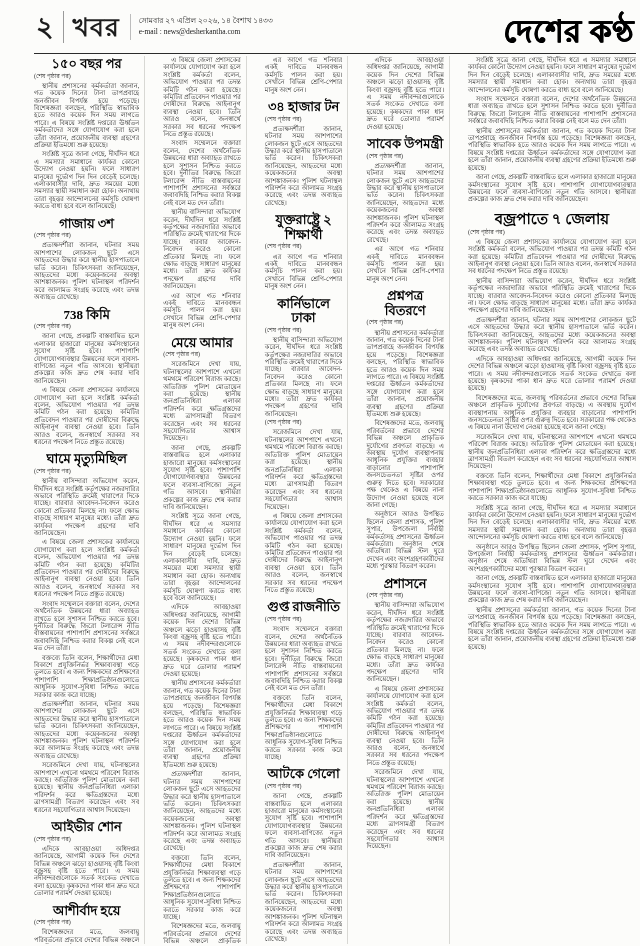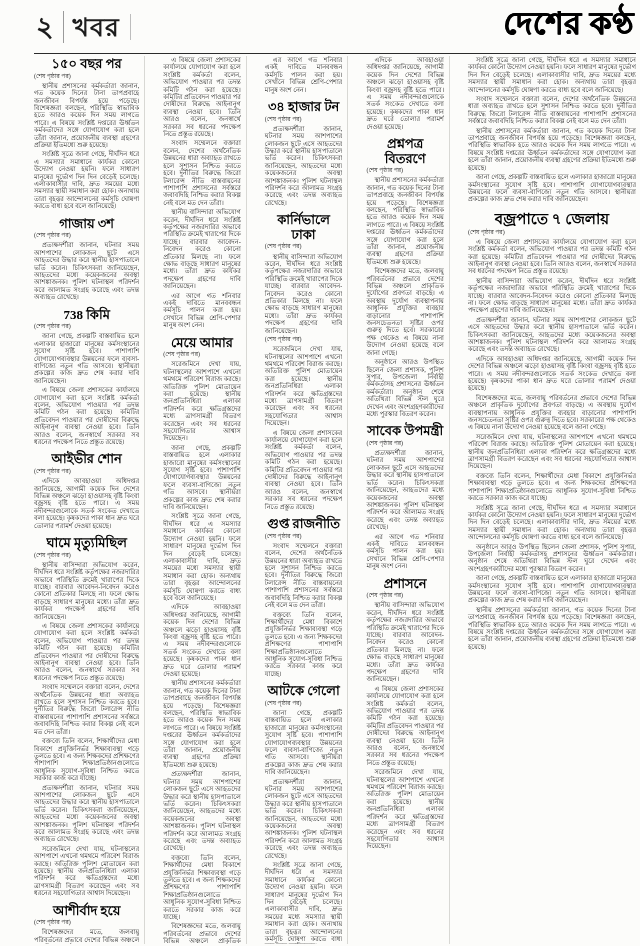--- a/index.html
+++ b/index.html
@@ -13,21 +13,21 @@
   
   .header{display:flex;align-items:center;height:48px;margin-top:3px;position:relative;}
   .page-number{font-size:27px;font-weight:bold;padding:0 9px 0 2px;line-height:1;}
   .hdr-rule{width:1px;height:32px;background:#9a9a9a;}
   .section-title{font-size:25px;font-weight:700;padding:0 10px 0 9px;line-height:1;letter-spacing:1px;}
   .hdr-rule2{width:1px;height:26px;background:#bdbdbd;}
   .dateblock{padding-left:8px;}
   .dateline{font-size:7.5px;line-height:1.45;color:#222;}
   .email{font-size:7.5px;line-height:1.45;color:#222;}
   .masthead{
-    position:absolute;right:2px;top:2px;
+    position:absolute;right:2px;top:10px;
     font-size:31px;font-weight:900;line-height:1.2;
     letter-spacing:0.5px;color:#000;
     text-shadow:0.6px 0 0 #000, -0.3px 0 0 #000;
   }
   .header-rule{height:1px;background:#2b2b2b;margin-top:2px;}
 
   
   .columns{display:flex;height:888px;overflow:hidden;margin-top:2px;}
   .col{overflow:hidden;}
   .col + .col{border-left:1px solid #d8d8d4;margin-left:5px;padding-left:18px;}
@@ -52,20 +52,24 @@
 </head>
 <body>
 
 <div class="page">
 
   <div class="header">
     <div class="page-number">২</div>
     <div class="hdr-rule"></div>
     <div class="section-title">খবর</div>
     <div class="hdr-rule2"></div>
+    <div class="dateblock">
+      <div class="dateline">সোমবার ২৭ এপ্রিল ২০২৬, ১৪ বৈশাখ ১৪৩৩</div>
+      <div class="email">e-mail : news@desherkantha.com</div>
+    </div>
     <div class="masthead">দেশের কণ্ঠ</div>
   </div>
 
   <div class="header-rule"></div>
 
   <div class="columns">
     <div class="col col-1">
         <section>
           <h2 class="headline">১৫০ বছর পর</h2>
           <div class="note">(শেষ পৃষ্ঠার পর)</div>
@@ -77,35 +81,35 @@
           <div class="note">(শেষ পৃষ্ঠার পর)</div>
           <p class="para">প্রত্যক্ষদর্শীরা জানান, ঘটনার সময় আশপাশের লোকজন ছুটে এসে আহতদের উদ্ধার করে স্থানীয় হাসপাতালে ভর্তি করেন। চিকিৎসকরা জানিয়েছেন, আহতদের মধ্যে কয়েকজনের অবস্থা আশঙ্কাজনক। পুলিশ ঘটনাস্থল পরিদর্শন করে আলামত সংগ্রহ করেছে এবং তদন্ত অব্যাহত রেখেছে।</p>
         </section>
         <section>
           <h2 class="headline">738 কিমি</h2>
           <div class="note">(শেষ পৃষ্ঠার পর)</div>
           <p class="para">জানা গেছে, প্রকল্পটি বাস্তবায়িত হলে এলাকার হাজারো মানুষের কর্মসংস্থানের সুযোগ সৃষ্টি হবে। পাশাপাশি যোগাযোগব্যবস্থার উন্নয়নের ফলে ব্যবসা-বাণিজ্যে নতুন গতি আসবে। স্থানীয়রা প্রকল্পের কাজ দ্রুত শেষ করার দাবি জানিয়েছেন।</p>
           <p class="para">এ বিষয়ে জেলা প্রশাসকের কার্যালয়ে যোগাযোগ করা হলে সংশ্লিষ্ট কর্মকর্তা বলেন, অভিযোগ পাওয়ার পর তদন্ত কমিটি গঠন করা হয়েছে। কমিটির প্রতিবেদন পাওয়ার পর দোষীদের বিরুদ্ধে আইনানুগ ব্যবস্থা নেওয়া হবে। তিনি আরও বলেন, জনস্বার্থে সরকার সব ধরনের পদক্ষেপ নিতে প্রস্তুত রয়েছে।</p>
         </section>
         <section>
+          <h2 class="headline">ঘামে মৃত্যুমিছিল</h2>
+          <div class="note">(শেষ পৃষ্ঠার পর)</div>
+          <p class="para">স্থানীয় বাসিন্দারা অভিযোগ করেন, দীর্ঘদিন ধরে সংশ্লিষ্ট কর্তৃপক্ষের নজরদারির অভাবে পরিস্থিতি ক্রমেই খারাপের দিকে যাচ্ছে। বারবার আবেদন-নিবেদন করেও কোনো প্রতিকার মিলছে না। ফলে ক্ষোভ বাড়ছে সাধারণ মানুষের মধ্যে। তাঁরা দ্রুত কার্যকর পদক্ষেপ গ্রহণের দাবি জানিয়েছেন।</p>
+          <p class="para">এ বিষয়ে জেলা প্রশাসকের কার্যালয়ে যোগাযোগ করা হলে সংশ্লিষ্ট কর্মকর্তা বলেন, অভিযোগ পাওয়ার পর তদন্ত কমিটি গঠন করা হয়েছে। কমিটির প্রতিবেদন পাওয়ার পর দোষীদের বিরুদ্ধে আইনানুগ ব্যবস্থা নেওয়া হবে। তিনি আরও বলেন, জনস্বার্থে সরকার সব ধরনের পদক্ষেপ নিতে প্রস্তুত রয়েছে।</p>
+          <p class="para">সংবাদ সম্মেলনে বক্তারা বলেন, দেশের অর্থনৈতিক উন্নয়নের ধারা অব্যাহত রাখতে হলে সুশাসন নিশ্চিত করতে হবে। দুর্নীতির বিরুদ্ধে জিরো টলারেন্স নীতি বাস্তবায়নের পাশাপাশি প্রশাসনের সর্বস্তরে জবাবদিহি নিশ্চিত করার বিকল্প নেই বলে মত দেন তাঁরা।</p>
+          <p class="para">বক্তব্যে তিনি বলেন, শিক্ষার্থীদের মেধা বিকাশে প্রযুক্তিনির্ভর শিক্ষাব্যবস্থা গড়ে তুলতে হবে। এ জন্য শিক্ষকদের প্রশিক্ষণের পাশাপাশি শিক্ষাপ্রতিষ্ঠানগুলোতে আধুনিক সুযোগ-সুবিধা নিশ্চিত করতে সরকার কাজ করে যাচ্ছে।</p>
+          <p class="para">প্রত্যক্ষদর্শীরা জানান, ঘটনার সময় আশপাশের লোকজন ছুটে এসে আহতদের উদ্ধার করে স্থানীয় হাসপাতালে ভর্তি করেন। চিকিৎসকরা জানিয়েছেন, আহতদের মধ্যে কয়েকজনের অবস্থা আশঙ্কাজনক। পুলিশ ঘটনাস্থল পরিদর্শন করে আলামত সংগ্রহ করেছে এবং তদন্ত অব্যাহত রেখেছে।</p>
+          <p class="para">সরেজমিনে দেখা যায়, ঘটনাস্থলের আশপাশে এখনো থমথমে পরিবেশ বিরাজ করছে। অতিরিক্ত পুলিশ মোতায়েন করা হয়েছে। স্থানীয় জনপ্রতিনিধিরা এলাকা পরিদর্শন করে ক্ষতিগ্রস্তদের মধ্যে ত্রাণসামগ্রী বিতরণ করেছেন এবং সব ধরনের সহযোগিতার আশ্বাস দিয়েছেন।</p>
+        </section>
+        <section>
           <h2 class="headline">আইভীর শোন</h2>
           <div class="note">(শেষ পৃষ্ঠার পর)</div>
           <p class="para">এদিকে আবহাওয়া অধিদপ্তর জানিয়েছে, আগামী কয়েক দিন দেশের বিভিন্ন অঞ্চলে ঝড়ো হাওয়াসহ বৃষ্টি কিংবা বজ্রসহ বৃষ্টি হতে পারে। এ সময় নদীবন্দরগুলোকে সতর্ক সংকেত দেখাতে বলা হয়েছে। কৃষকদের পাকা ধান দ্রুত ঘরে তোলার পরামর্শ দেওয়া হয়েছে।</p>
         </section>
         <section>
-          <h2 class="headline">ঘামে মৃত্যুমিছিল</h2>
-          <div class="note">(শেষ পৃষ্ঠার পর)</div>
-          <p class="para">স্থানীয় বাসিন্দারা অভিযোগ করেন, দীর্ঘদিন ধরে সংশ্লিষ্ট কর্তৃপক্ষের নজরদারির অভাবে পরিস্থিতি ক্রমেই খারাপের দিকে যাচ্ছে। বারবার আবেদন-নিবেদন করেও কোনো প্রতিকার মিলছে না। ফলে ক্ষোভ বাড়ছে সাধারণ মানুষের মধ্যে। তাঁরা দ্রুত কার্যকর পদক্ষেপ গ্রহণের দাবি জানিয়েছেন।</p>
-          <p class="para">এ বিষয়ে জেলা প্রশাসকের কার্যালয়ে যোগাযোগ করা হলে সংশ্লিষ্ট কর্মকর্তা বলেন, অভিযোগ পাওয়ার পর তদন্ত কমিটি গঠন করা হয়েছে। কমিটির প্রতিবেদন পাওয়ার পর দোষীদের বিরুদ্ধে আইনানুগ ব্যবস্থা নেওয়া হবে। তিনি আরও বলেন, জনস্বার্থে সরকার সব ধরনের পদক্ষেপ নিতে প্রস্তুত রয়েছে।</p>
-          <p class="para">সংবাদ সম্মেলনে বক্তারা বলেন, দেশের অর্থনৈতিক উন্নয়নের ধারা অব্যাহত রাখতে হলে সুশাসন নিশ্চিত করতে হবে। দুর্নীতির বিরুদ্ধে জিরো টলারেন্স নীতি বাস্তবায়নের পাশাপাশি প্রশাসনের সর্বস্তরে জবাবদিহি নিশ্চিত করার বিকল্প নেই বলে মত দেন তাঁরা।</p>
-          <p class="para">বক্তব্যে তিনি বলেন, শিক্ষার্থীদের মেধা বিকাশে প্রযুক্তিনির্ভর শিক্ষাব্যবস্থা গড়ে তুলতে হবে। এ জন্য শিক্ষকদের প্রশিক্ষণের পাশাপাশি শিক্ষাপ্রতিষ্ঠানগুলোতে আধুনিক সুযোগ-সুবিধা নিশ্চিত করতে সরকার কাজ করে যাচ্ছে।</p>
-          <p class="para">প্রত্যক্ষদর্শীরা জানান, ঘটনার সময় আশপাশের লোকজন ছুটে এসে আহতদের উদ্ধার করে স্থানীয় হাসপাতালে ভর্তি করেন। চিকিৎসকরা জানিয়েছেন, আহতদের মধ্যে কয়েকজনের অবস্থা আশঙ্কাজনক। পুলিশ ঘটনাস্থল পরিদর্শন করে আলামত সংগ্রহ করেছে এবং তদন্ত অব্যাহত রেখেছে।</p>
-          <p class="para">সরেজমিনে দেখা যায়, ঘটনাস্থলের আশপাশে এখনো থমথমে পরিবেশ বিরাজ করছে। অতিরিক্ত পুলিশ মোতায়েন করা হয়েছে। স্থানীয় জনপ্রতিনিধিরা এলাকা পরিদর্শন করে ক্ষতিগ্রস্তদের মধ্যে ত্রাণসামগ্রী বিতরণ করেছেন এবং সব ধরনের সহযোগিতার আশ্বাস দিয়েছেন।</p>
-        </section>
-        <section>
           <h2 class="headline">আশীর্বাদ হয়ে</h2>
           <div class="note">(শেষ পৃষ্ঠার পর)</div>
           <p class="para">বিশেষজ্ঞদের মতে, জলবায়ু পরিবর্তনের প্রভাবে দেশের বিভিন্ন অঞ্চলে প্রাকৃতিক দুর্যোগের প্রবণতা বাড়ছে। এ অবস্থায় দুর্যোগ ব্যবস্থাপনায় আধুনিক প্রযুক্তির ব্যবহার বাড়ানোর পাশাপাশি জনসচেতনতা সৃষ্টির ওপর গুরুত্ব দিতে হবে। সরকারের পক্ষ থেকেও এ বিষয়ে নানা উদ্যোগ নেওয়া হয়েছে বলে জানা গেছে।</p>
           <p class="para">স্থানীয় প্রশাসনের কর্মকর্তারা জানান, গত কয়েক দিনের টানা তাপপ্রবাহে জনজীবন বিপর্যস্ত হয়ে পড়েছে। বিশেষজ্ঞরা বলছেন, পরিস্থিতি স্বাভাবিক হতে আরও কয়েক দিন সময় লাগতে পারে। এ বিষয়ে সংশ্লিষ্ট দপ্তরের ঊর্ধ্বতন কর্মকর্তাদের সঙ্গে যোগাযোগ করা হলে তাঁরা জানান, প্রয়োজনীয় ব্যবস্থা গ্রহণের প্রক্রিয়া ইতিমধ্যে শুরু হয়েছে।</p>
         </section>
       </div>
     <div class="col col-2">
         <section>
           <p class="para">এ বিষয়ে জেলা প্রশাসকের কার্যালয়ে যোগাযোগ করা হলে সংশ্লিষ্ট কর্মকর্তা বলেন, অভিযোগ পাওয়ার পর তদন্ত কমিটি গঠন করা হয়েছে। কমিটির প্রতিবেদন পাওয়ার পর দোষীদের বিরুদ্ধে আইনানুগ ব্যবস্থা নেওয়া হবে। তিনি আরও বলেন, জনস্বার্থে সরকার সব ধরনের পদক্ষেপ নিতে প্রস্তুত রয়েছে।</p>
           <p class="para">সংবাদ সম্মেলনে বক্তারা বলেন, দেশের অর্থনৈতিক উন্নয়নের ধারা অব্যাহত রাখতে হলে সুশাসন নিশ্চিত করতে হবে। দুর্নীতির বিরুদ্ধে জিরো টলারেন্স নীতি বাস্তবায়নের পাশাপাশি প্রশাসনের সর্বস্তরে জবাবদিহি নিশ্চিত করার বিকল্প নেই বলে মত দেন তাঁরা।</p>
@@ -128,20 +132,25 @@
     <div class="col col-3">
         <section>
           <p class="para">এর আগে গত শনিবার একই দাবিতে মানববন্ধন কর্মসূচি পালন করা হয়। সেখানে বিভিন্ন শ্রেণি-পেশার মানুষ অংশ নেন।</p>
         </section>
         <section>
           <h2 class="headline">৩৪ হাজার টন</h2>
           <div class="note">(শেষ পৃষ্ঠার পর)</div>
           <p class="para">প্রত্যক্ষদর্শীরা জানান, ঘটনার সময় আশপাশের লোকজন ছুটে এসে আহতদের উদ্ধার করে স্থানীয় হাসপাতালে ভর্তি করেন। চিকিৎসকরা জানিয়েছেন, আহতদের মধ্যে কয়েকজনের অবস্থা আশঙ্কাজনক। পুলিশ ঘটনাস্থল পরিদর্শন করে আলামত সংগ্রহ করেছে এবং তদন্ত অব্যাহত রেখেছে।</p>
         </section>
         <section>
+          <h2 class="headline">যুক্তরাষ্ট্রে ২ শিক্ষার্থী</h2>
+          <div class="note">(শেষ পৃষ্ঠার পর)</div>
+          <p class="para">এর আগে গত শনিবার একই দাবিতে মানববন্ধন কর্মসূচি পালন করা হয়। সেখানে বিভিন্ন শ্রেণি-পেশার মানুষ অংশ নেন।</p>
+        </section>
+        <section>
           <h2 class="headline">কার্নিভালে ঢাকা</h2>
           <div class="note">(শেষ পৃষ্ঠার পর)</div>
           <p class="para">স্থানীয় বাসিন্দারা অভিযোগ করেন, দীর্ঘদিন ধরে সংশ্লিষ্ট কর্তৃপক্ষের নজরদারির অভাবে পরিস্থিতি ক্রমেই খারাপের দিকে যাচ্ছে। বারবার আবেদন-নিবেদন করেও কোনো প্রতিকার মিলছে না। ফলে ক্ষোভ বাড়ছে সাধারণ মানুষের মধ্যে। তাঁরা দ্রুত কার্যকর পদক্ষেপ গ্রহণের দাবি জানিয়েছেন।</p>
         </section>
         <section>
           <div class="note">(শেষ পৃষ্ঠার পর)</div>
           <p class="para">সরেজমিনে দেখা যায়, ঘটনাস্থলের আশপাশে এখনো থমথমে পরিবেশ বিরাজ করছে। অতিরিক্ত পুলিশ মোতায়েন করা হয়েছে। স্থানীয় জনপ্রতিনিধিরা এলাকা পরিদর্শন করে ক্ষতিগ্রস্তদের মধ্যে ত্রাণসামগ্রী বিতরণ করেছেন এবং সব ধরনের সহযোগিতার আশ্বাস দিয়েছেন।</p>
           <p class="para">এ বিষয়ে জেলা প্রশাসকের কার্যালয়ে যোগাযোগ করা হলে সংশ্লিষ্ট কর্মকর্তা বলেন, অভিযোগ পাওয়ার পর তদন্ত কমিটি গঠন করা হয়েছে। কমিটির প্রতিবেদন পাওয়ার পর দোষীদের বিরুদ্ধে আইনানুগ ব্যবস্থা নেওয়া হবে। তিনি আরও বলেন, জনস্বার্থে সরকার সব ধরনের পদক্ষেপ নিতে প্রস্তুত রয়েছে।</p>
         </section>
         <section>
@@ -156,33 +165,33 @@
           <p class="para">জানা গেছে, প্রকল্পটি বাস্তবায়িত হলে এলাকার হাজারো মানুষের কর্মসংস্থানের সুযোগ সৃষ্টি হবে। পাশাপাশি যোগাযোগব্যবস্থার উন্নয়নের ফলে ব্যবসা-বাণিজ্যে নতুন গতি আসবে। স্থানীয়রা প্রকল্পের কাজ দ্রুত শেষ করার দাবি জানিয়েছেন।</p>
           <p class="para">প্রত্যক্ষদর্শীরা জানান, ঘটনার সময় আশপাশের লোকজন ছুটে এসে আহতদের উদ্ধার করে স্থানীয় হাসপাতালে ভর্তি করেন। চিকিৎসকরা জানিয়েছেন, আহতদের মধ্যে কয়েকজনের অবস্থা আশঙ্কাজনক। পুলিশ ঘটনাস্থল পরিদর্শন করে আলামত সংগ্রহ করেছে এবং তদন্ত অব্যাহত রেখেছে।</p>
           <p class="para">সংশ্লিষ্ট সূত্রে জানা গেছে, দীর্ঘদিন ধরে এ সমস্যার সমাধানে কার্যকর কোনো উদ্যোগ নেওয়া হয়নি। ফলে সাধারণ মানুষের দুর্ভোগ দিন দিন বেড়েই চলেছে। এলাকাবাসীর দাবি, দ্রুত সময়ের মধ্যে সমস্যার স্থায়ী সমাধান করা হোক। অন্যথায় তারা বৃহত্তর আন্দোলনের কর্মসূচি ঘোষণা করতে বাধ্য হবে বলে জানিয়েছে।</p>
         </section>
       </div>
     <div class="col col-4">
         <section>
           <p class="para">এদিকে আবহাওয়া অধিদপ্তর জানিয়েছে, আগামী কয়েক দিন দেশের বিভিন্ন অঞ্চলে ঝড়ো হাওয়াসহ বৃষ্টি কিংবা বজ্রসহ বৃষ্টি হতে পারে। এ সময় নদীবন্দরগুলোকে সতর্ক সংকেত দেখাতে বলা হয়েছে। কৃষকদের পাকা ধান দ্রুত ঘরে তোলার পরামর্শ দেওয়া হয়েছে।</p>
         </section>
         <section>
+          <h2 class="headline">সাবেক উপমন্ত্রী</h2>
+          <div class="note">(শেষ পৃষ্ঠার পর)</div>
+          <p class="para">প্রত্যক্ষদর্শীরা জানান, ঘটনার সময় আশপাশের লোকজন ছুটে এসে আহতদের উদ্ধার করে স্থানীয় হাসপাতালে ভর্তি করেন। চিকিৎসকরা জানিয়েছেন, আহতদের মধ্যে কয়েকজনের অবস্থা আশঙ্কাজনক। পুলিশ ঘটনাস্থল পরিদর্শন করে আলামত সংগ্রহ করেছে এবং তদন্ত অব্যাহত রেখেছে।</p>
+          <p class="para">এর আগে গত শনিবার একই দাবিতে মানববন্ধন কর্মসূচি পালন করা হয়। সেখানে বিভিন্ন শ্রেণি-পেশার মানুষ অংশ নেন।</p>
+        </section>
+        <section>
           <h2 class="headline">প্রশ্নপত্র বিতরণে</h2>
           <div class="note">(শেষ পৃষ্ঠার পর)</div>
           <p class="para">স্থানীয় প্রশাসনের কর্মকর্তারা জানান, গত কয়েক দিনের টানা তাপপ্রবাহে জনজীবন বিপর্যস্ত হয়ে পড়েছে। বিশেষজ্ঞরা বলছেন, পরিস্থিতি স্বাভাবিক হতে আরও কয়েক দিন সময় লাগতে পারে। এ বিষয়ে সংশ্লিষ্ট দপ্তরের ঊর্ধ্বতন কর্মকর্তাদের সঙ্গে যোগাযোগ করা হলে তাঁরা জানান, প্রয়োজনীয় ব্যবস্থা গ্রহণের প্রক্রিয়া ইতিমধ্যে শুরু হয়েছে।</p>
           <p class="para">বিশেষজ্ঞদের মতে, জলবায়ু পরিবর্তনের প্রভাবে দেশের বিভিন্ন অঞ্চলে প্রাকৃতিক দুর্যোগের প্রবণতা বাড়ছে। এ অবস্থায় দুর্যোগ ব্যবস্থাপনায় আধুনিক প্রযুক্তির ব্যবহার বাড়ানোর পাশাপাশি জনসচেতনতা সৃষ্টির ওপর গুরুত্ব দিতে হবে। সরকারের পক্ষ থেকেও এ বিষয়ে নানা উদ্যোগ নেওয়া হয়েছে বলে জানা গেছে।</p>
           <p class="para">অনুষ্ঠানে আরও উপস্থিত ছিলেন জেলা প্রশাসক, পুলিশ সুপার, উপজেলা নির্বাহী কর্মকর্তাসহ প্রশাসনের ঊর্ধ্বতন কর্মকর্তারা। অনুষ্ঠান শেষে অতিথিরা বিভিন্ন স্টল ঘুরে দেখেন এবং অংশগ্রহণকারীদের মধ্যে পুরস্কার বিতরণ করেন।</p>
         </section>
         <section>
-          <h2 class="headline">সাবেক উপমন্ত্রী</h2>
-          <div class="note">(শেষ পৃষ্ঠার পর)</div>
-          <p class="para">প্রত্যক্ষদর্শীরা জানান, ঘটনার সময় আশপাশের লোকজন ছুটে এসে আহতদের উদ্ধার করে স্থানীয় হাসপাতালে ভর্তি করেন। চিকিৎসকরা জানিয়েছেন, আহতদের মধ্যে কয়েকজনের অবস্থা আশঙ্কাজনক। পুলিশ ঘটনাস্থল পরিদর্শন করে আলামত সংগ্রহ করেছে এবং তদন্ত অব্যাহত রেখেছে।</p>
-          <p class="para">এর আগে গত শনিবার একই দাবিতে মানববন্ধন কর্মসূচি পালন করা হয়। সেখানে বিভিন্ন শ্রেণি-পেশার মানুষ অংশ নেন।</p>
-        </section>
-        <section>
           <h2 class="headline">প্রশাসনে</h2>
           <div class="note">(শেষ পৃষ্ঠার পর)</div>
           <p class="para">স্থানীয় বাসিন্দারা অভিযোগ করেন, দীর্ঘদিন ধরে সংশ্লিষ্ট কর্তৃপক্ষের নজরদারির অভাবে পরিস্থিতি ক্রমেই খারাপের দিকে যাচ্ছে। বারবার আবেদন-নিবেদন করেও কোনো প্রতিকার মিলছে না। ফলে ক্ষোভ বাড়ছে সাধারণ মানুষের মধ্যে। তাঁরা দ্রুত কার্যকর পদক্ষেপ গ্রহণের দাবি জানিয়েছেন।</p>
           <p class="para">এ বিষয়ে জেলা প্রশাসকের কার্যালয়ে যোগাযোগ করা হলে সংশ্লিষ্ট কর্মকর্তা বলেন, অভিযোগ পাওয়ার পর তদন্ত কমিটি গঠন করা হয়েছে। কমিটির প্রতিবেদন পাওয়ার পর দোষীদের বিরুদ্ধে আইনানুগ ব্যবস্থা নেওয়া হবে। তিনি আরও বলেন, জনস্বার্থে সরকার সব ধরনের পদক্ষেপ নিতে প্রস্তুত রয়েছে।</p>
           <p class="para">সরেজমিনে দেখা যায়, ঘটনাস্থলের আশপাশে এখনো থমথমে পরিবেশ বিরাজ করছে। অতিরিক্ত পুলিশ মোতায়েন করা হয়েছে। স্থানীয় জনপ্রতিনিধিরা এলাকা পরিদর্শন করে ক্ষতিগ্রস্তদের মধ্যে ত্রাণসামগ্রী বিতরণ করেছেন এবং সব ধরনের সহযোগিতার আশ্বাস দিয়েছেন।</p>
         </section>
       </div>
     <div class="col col-5">
         <section>
           <p class="para">সংশ্লিষ্ট সূত্রে জানা গেছে, দীর্ঘদিন ধরে এ সমস্যার সমাধানে কার্যকর কোনো উদ্যোগ নেওয়া হয়নি। ফলে সাধারণ মানুষের দুর্ভোগ দিন দিন বেড়েই চলেছে। এলাকাবাসীর দাবি, দ্রুত সময়ের মধ্যে সমস্যার স্থায়ী সমাধান করা হোক। অন্যথায় তারা বৃহত্তর আন্দোলনের কর্মসূচি ঘোষণা করতে বাধ্য হবে বলে জানিয়েছে।</p>

